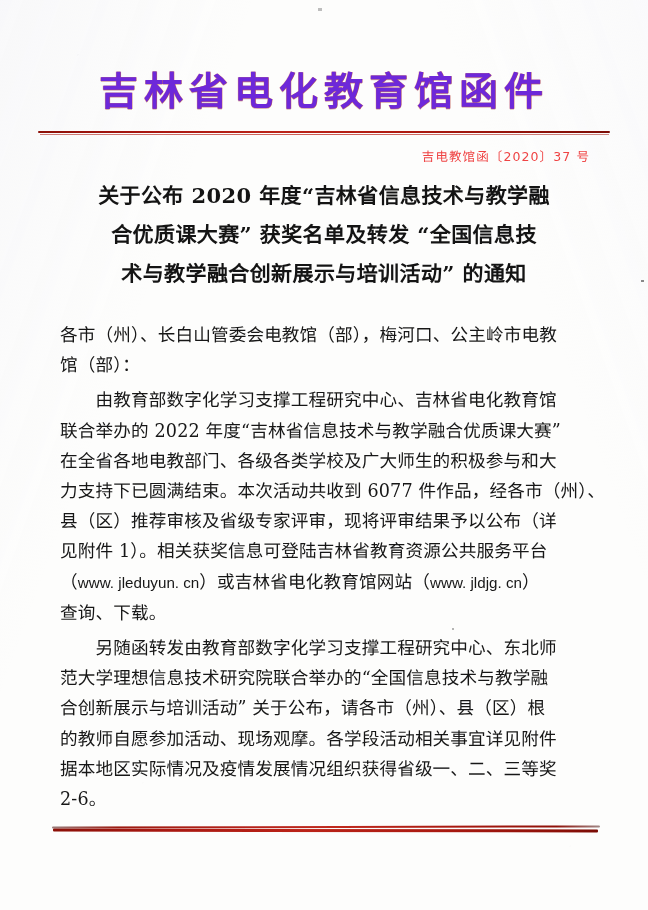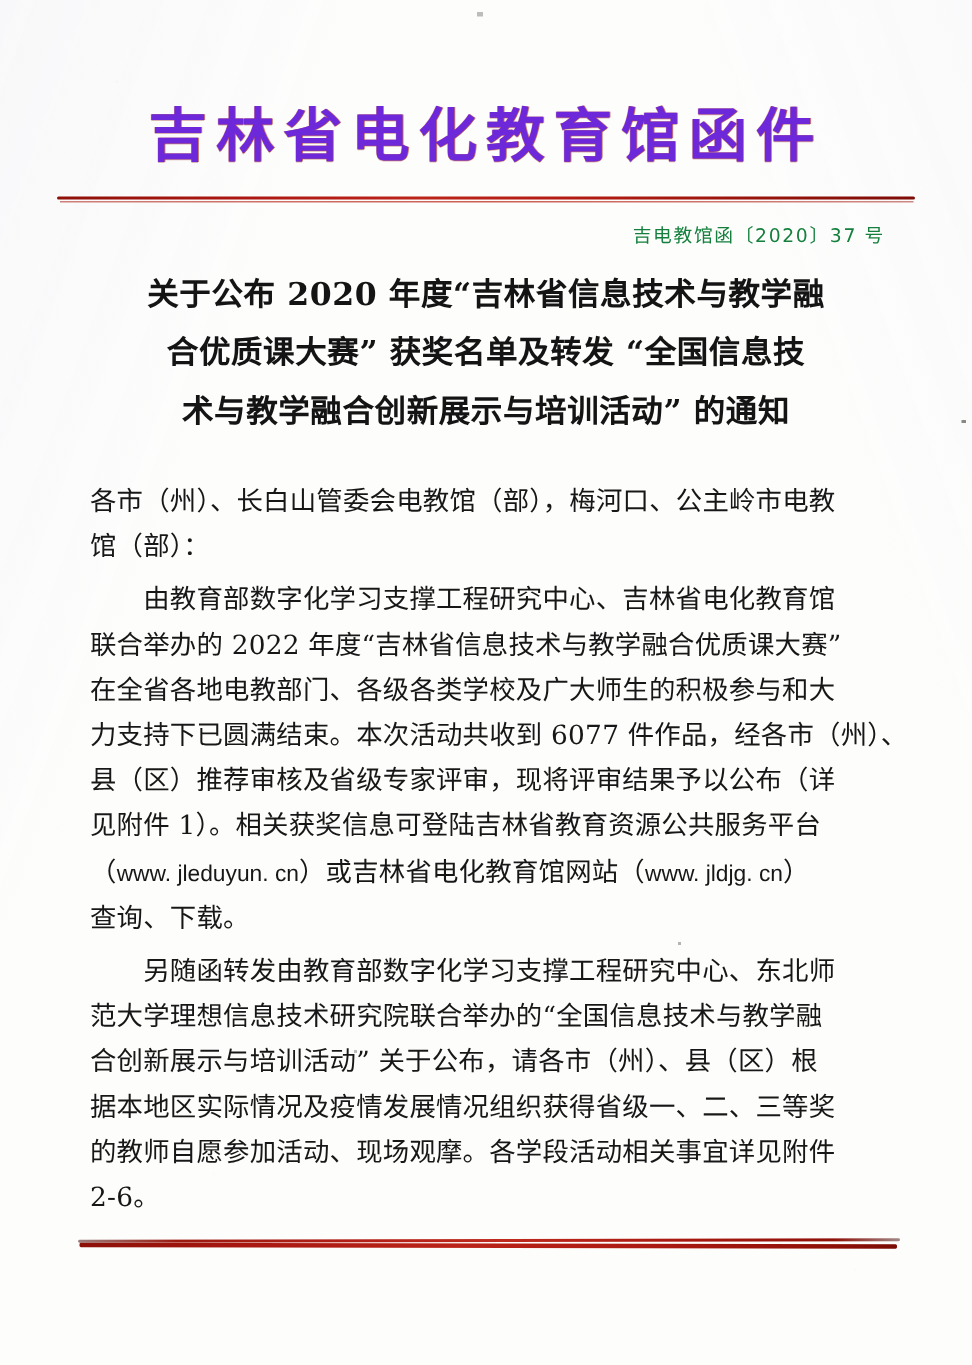--- a/index.html
+++ b/index.html
@@ -88,21 +88,21 @@
     background: linear-gradient(90deg, rgba(170,26,16,0.55), rgba(190,40,28,0.75), rgba(160,22,12,0.5));
   }
 
   .doc-number {
     position: absolute;
     top: 146px;
     right: 58px;
     font-family: "DejaVu Sans", "Liberation Sans", sans-serif;
     font-size: 12.5px;
     letter-spacing: 1.1px;
-    color: #15803d;
+    color: #ef4444;
     white-space: nowrap;
   }
 
   
   .doc-title {
     position: absolute;
     top: 176px;
     left: 74px;
     width: 500px;
     text-align: center;
@@ -213,22 +213,22 @@
       <span class="bline"><span>（</span><span class="mono-url">www. jleduyun. cn</span><span>）或吉林省电化教育馆网站（</span><span class="mono-url">www. jldjg. cn</span><span>）</span></span>
       <span class="bline">查询、下载。</span>
     </div>
 
     <div class="gap-sm"></div>
 
     <div>
       <span class="bline">　　另随函转发由教育部数字化学习支撑工程研究中心、东北师</span>
       <span class="bline">范大学理想信息技术研究院联合举办的“全国信息技术与教学融</span>
       <span class="bline">合创新展示与培训活动” 关于公布，请各市（州）、县（区）根</span>
+      <span class="bline">的教师自愿参加活动、现场观摩。各学段活动相关事宜详见附件</span>
       <span class="bline">据本地区实际情况及疫情发展情况组织获得省级一、二、三等奖</span>
-      <span class="bline">的教师自愿参加活动、现场观摩。各学段活动相关事宜详见附件</span>
       <span class="bline">2-6。</span>
     </div>
 
   </div>
 
   <div class="rule-bottom">
     <div class="bar-a"></div>
     <div class="bar-b"></div>
   </div>
 

